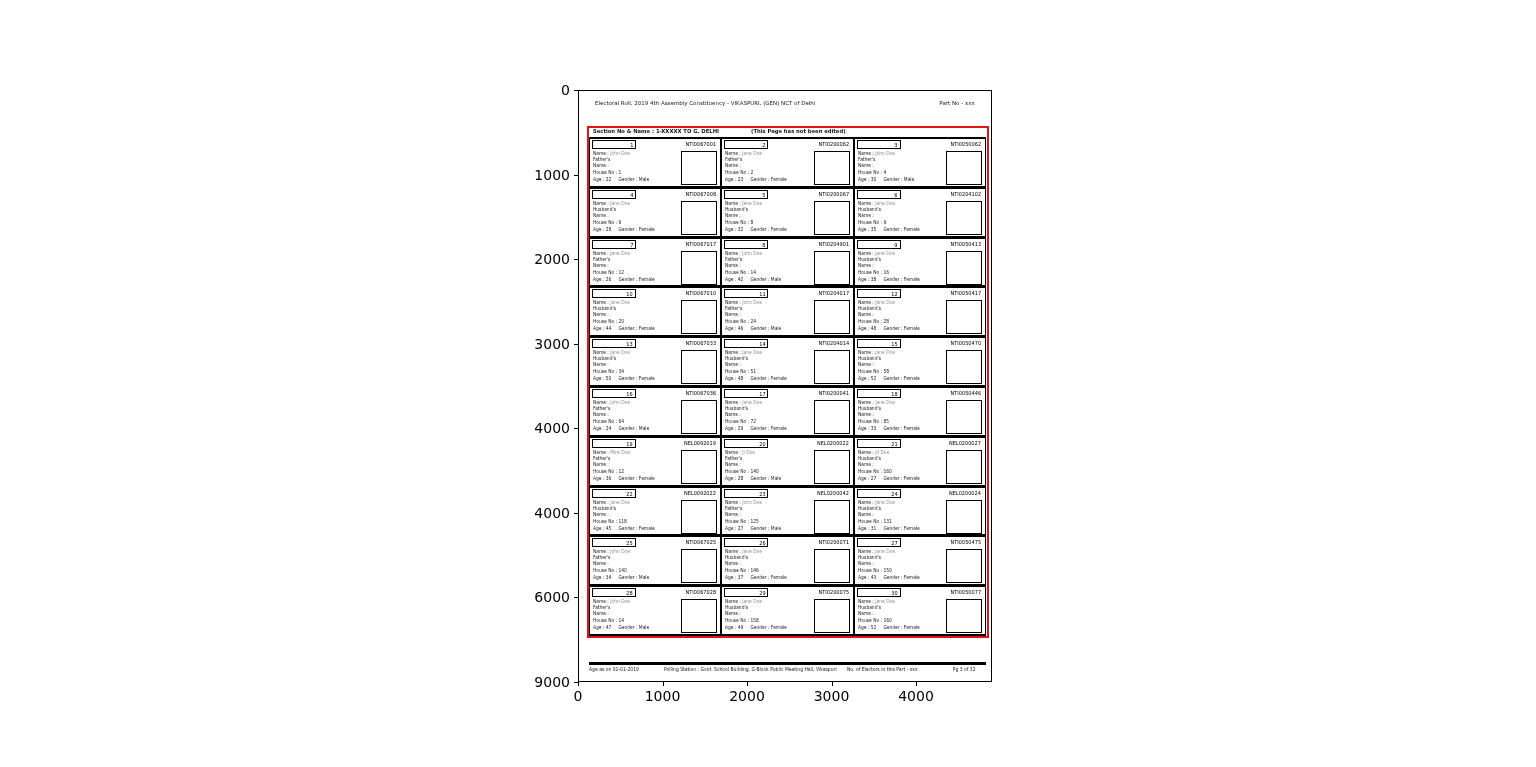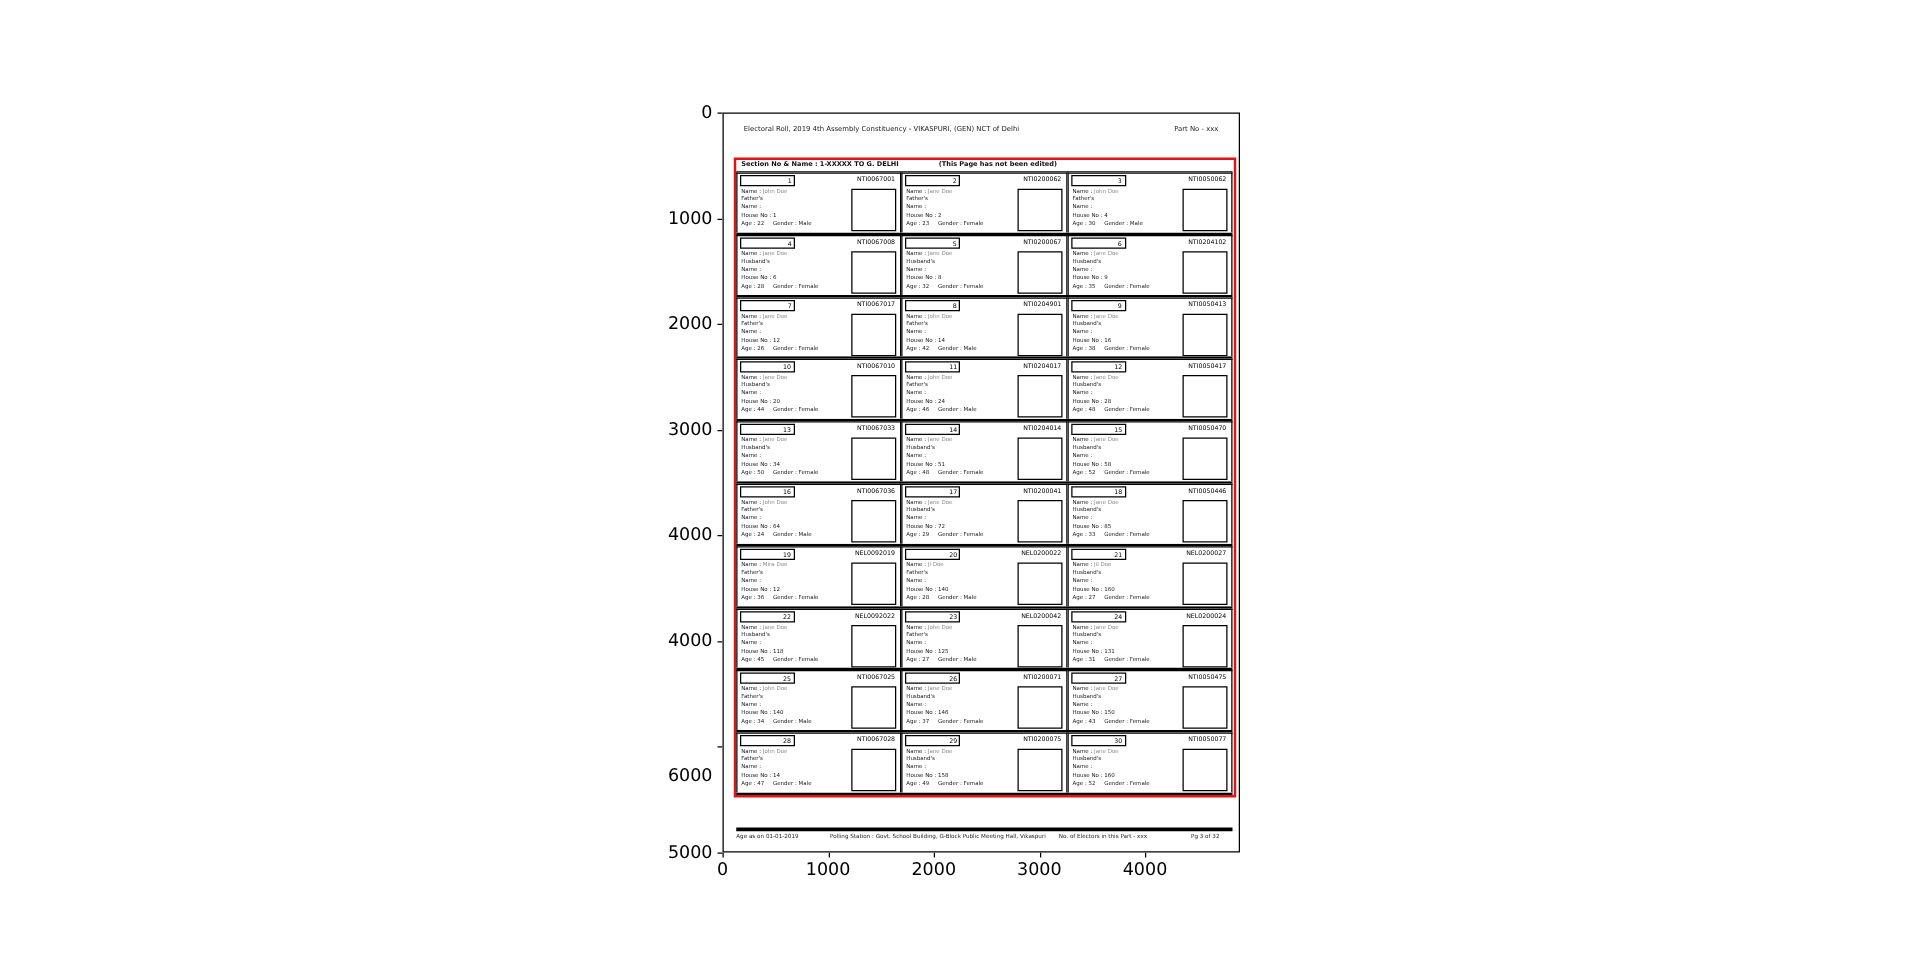--- a/index.html
+++ b/index.html
@@ -71,23 +71,23 @@
       <div class="ytick" style="top: 174.571px;">1000</div>
       <div class="ymark" style="top: 259.143px;"></div>
       <div class="ytick" style="top: 259.143px;">2000</div>
       <div class="ymark" style="top: 343.714px;"></div>
       <div class="ytick" style="top: 343.714px;">3000</div>
       <div class="ymark" style="top: 428.286px;"></div>
       <div class="ytick" style="top: 428.286px;">4000</div>
       <div class="ymark" style="top: 512.857px;"></div>
       <div class="ytick" style="top: 512.857px;">4000</div>
       <div class="ymark" style="top: 597.429px;"></div>
-      <div class="ytick" style="top: 621px;">6000</div>
+      <div class="ytick" style="top: 597px;">6000</div>
       <div class="ymark" style="top: 682px;"></div>
-      <div class="ytick" style="top: 682px;">5000</div>
+      <div class="ytick" style="top: 682px;">9000</div>
     </div>
 
   <div id="axes">
 
     <span class="doc-header">
         <span class="sm">Electoral Roll, 2019 4th Assembly Constituency - VIKASPURI, (GEN) NCT of Delhi</span>
       </span>
 
     <span class="part-no">
         <span class="smr">Part No - xxx</span>

